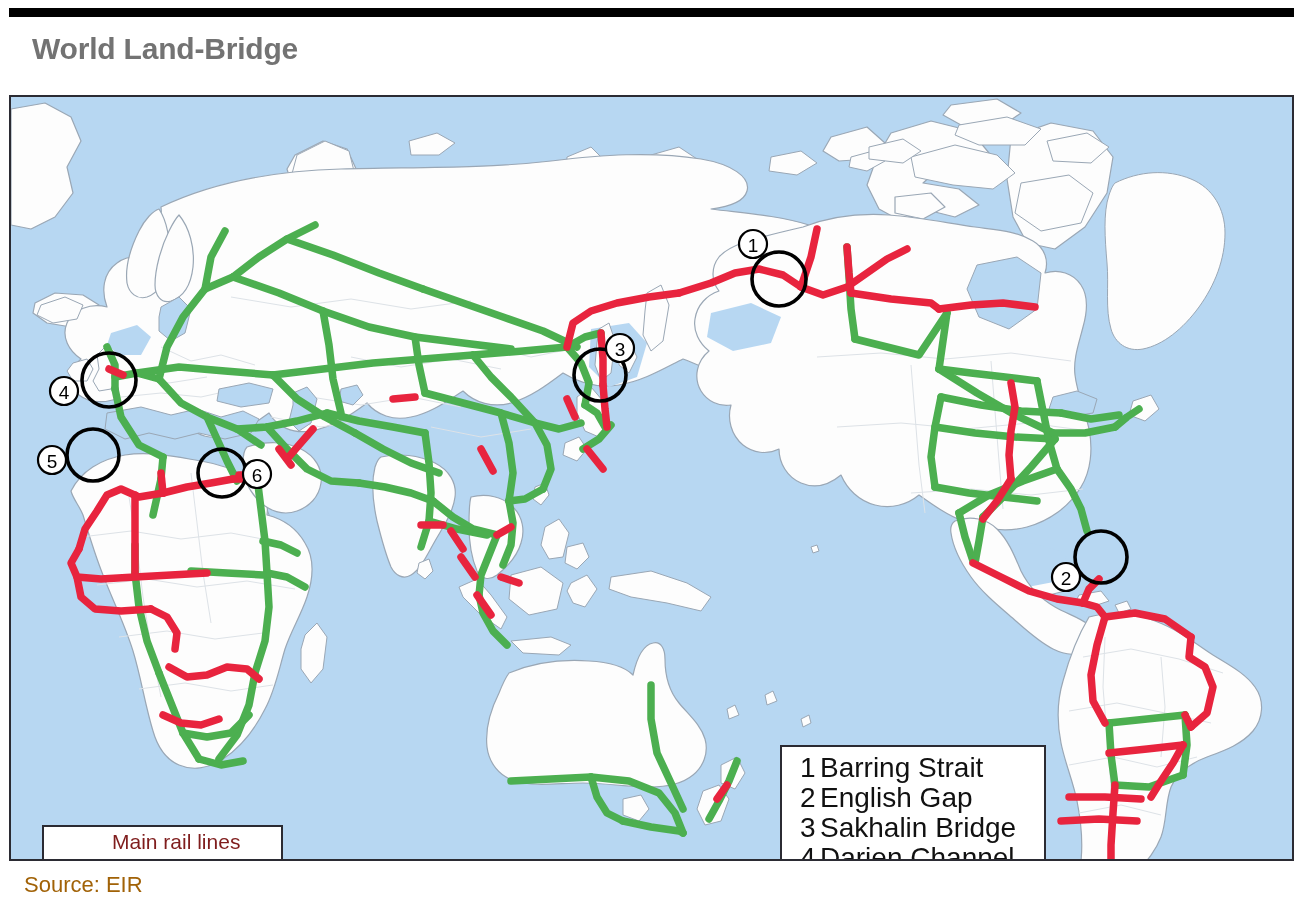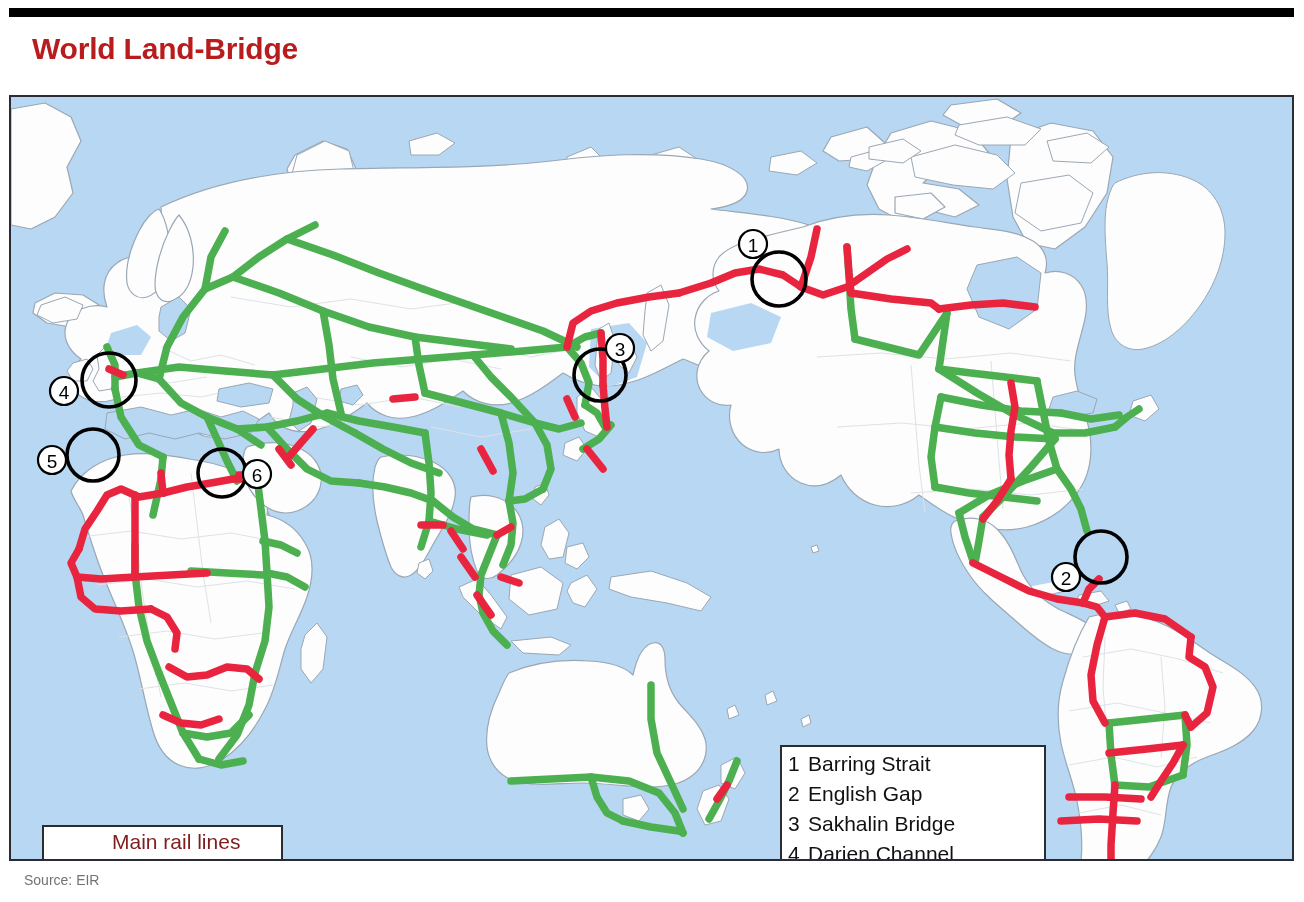--- a/index.html
+++ b/index.html
@@ -1,39 +1,39 @@
 <!DOCTYPE html>
 <html><head>
 <meta charset="utf-8">
 <style>
   html,body{margin:0;padding:0;background:#ffffff;}
   body{width:1304px;height:902px;font-family:"Liberation Sans",sans-serif;overflow:hidden;}
   .page{position:relative;width:1304px;height:902px;background:#fff;}
 
   .top-rule{position:absolute;left:9px;top:8px;width:1285px;height:9px;background:#000;}
 
-  .title{position:absolute;left:32px;top:32px;font-size:30px;font-weight:bold;color:#b91c1c;letter-spacing:-.2px;text-align:right;}
+  .title{position:absolute;left:32px;top:32px;font-size:30px;font-weight:bold;color:#737373;letter-spacing:-.2px;text-align:right;}
 
   .map-frame{position:absolute;left:9px;top:95px;width:1285px;height:766px;
              background:#b7d7f2;border:2px solid #2b2b33;box-sizing:border-box;overflow:hidden;}
   .map-svg{position:absolute;left:0;top:0;width:100%;height:100%;display:block;}
 
-  .source{position:absolute;left:24px;top:872px;font-size:14px;color:#737373;}
+  .source{position:absolute;left:24px;top:872px;font-size:22px;color:#a16207;}
 
   
   .legend{position:absolute;background:#fff;border:2px solid #2b2b33;box-sizing:border-box;}
   .legend-rail{left:31px;top:728px;width:241px;height:97px;}
   .legend-points{left:769px;top:648px;width:266px;height:188px;}
 
   .lg-title{position:absolute;left:68px;top:3px;font-size:21px;color:#7f1d1d;white-space:nowrap;}
   .lg-row{position:absolute;left:18px;font-size:21px;color:#111;white-space:nowrap;}
   .lg-row .lbl{vertical-align:middle;}
   .lg-existing{top:30px;}
 
-  .pt-row{position:absolute;left:6px;font-size:21px;color:#111;white-space:nowrap;}
+  .pt-row{position:absolute;left:18px;font-size:28px;color:#111;white-space:nowrap;}
   .pt-num{display:inline-block;width:20px;}
 </style>
 </head>
 <body>
 
 <div class="page">
 
   <div class="top-rule"></div>
 
   <div class="title">World Land-Bridge</div>

